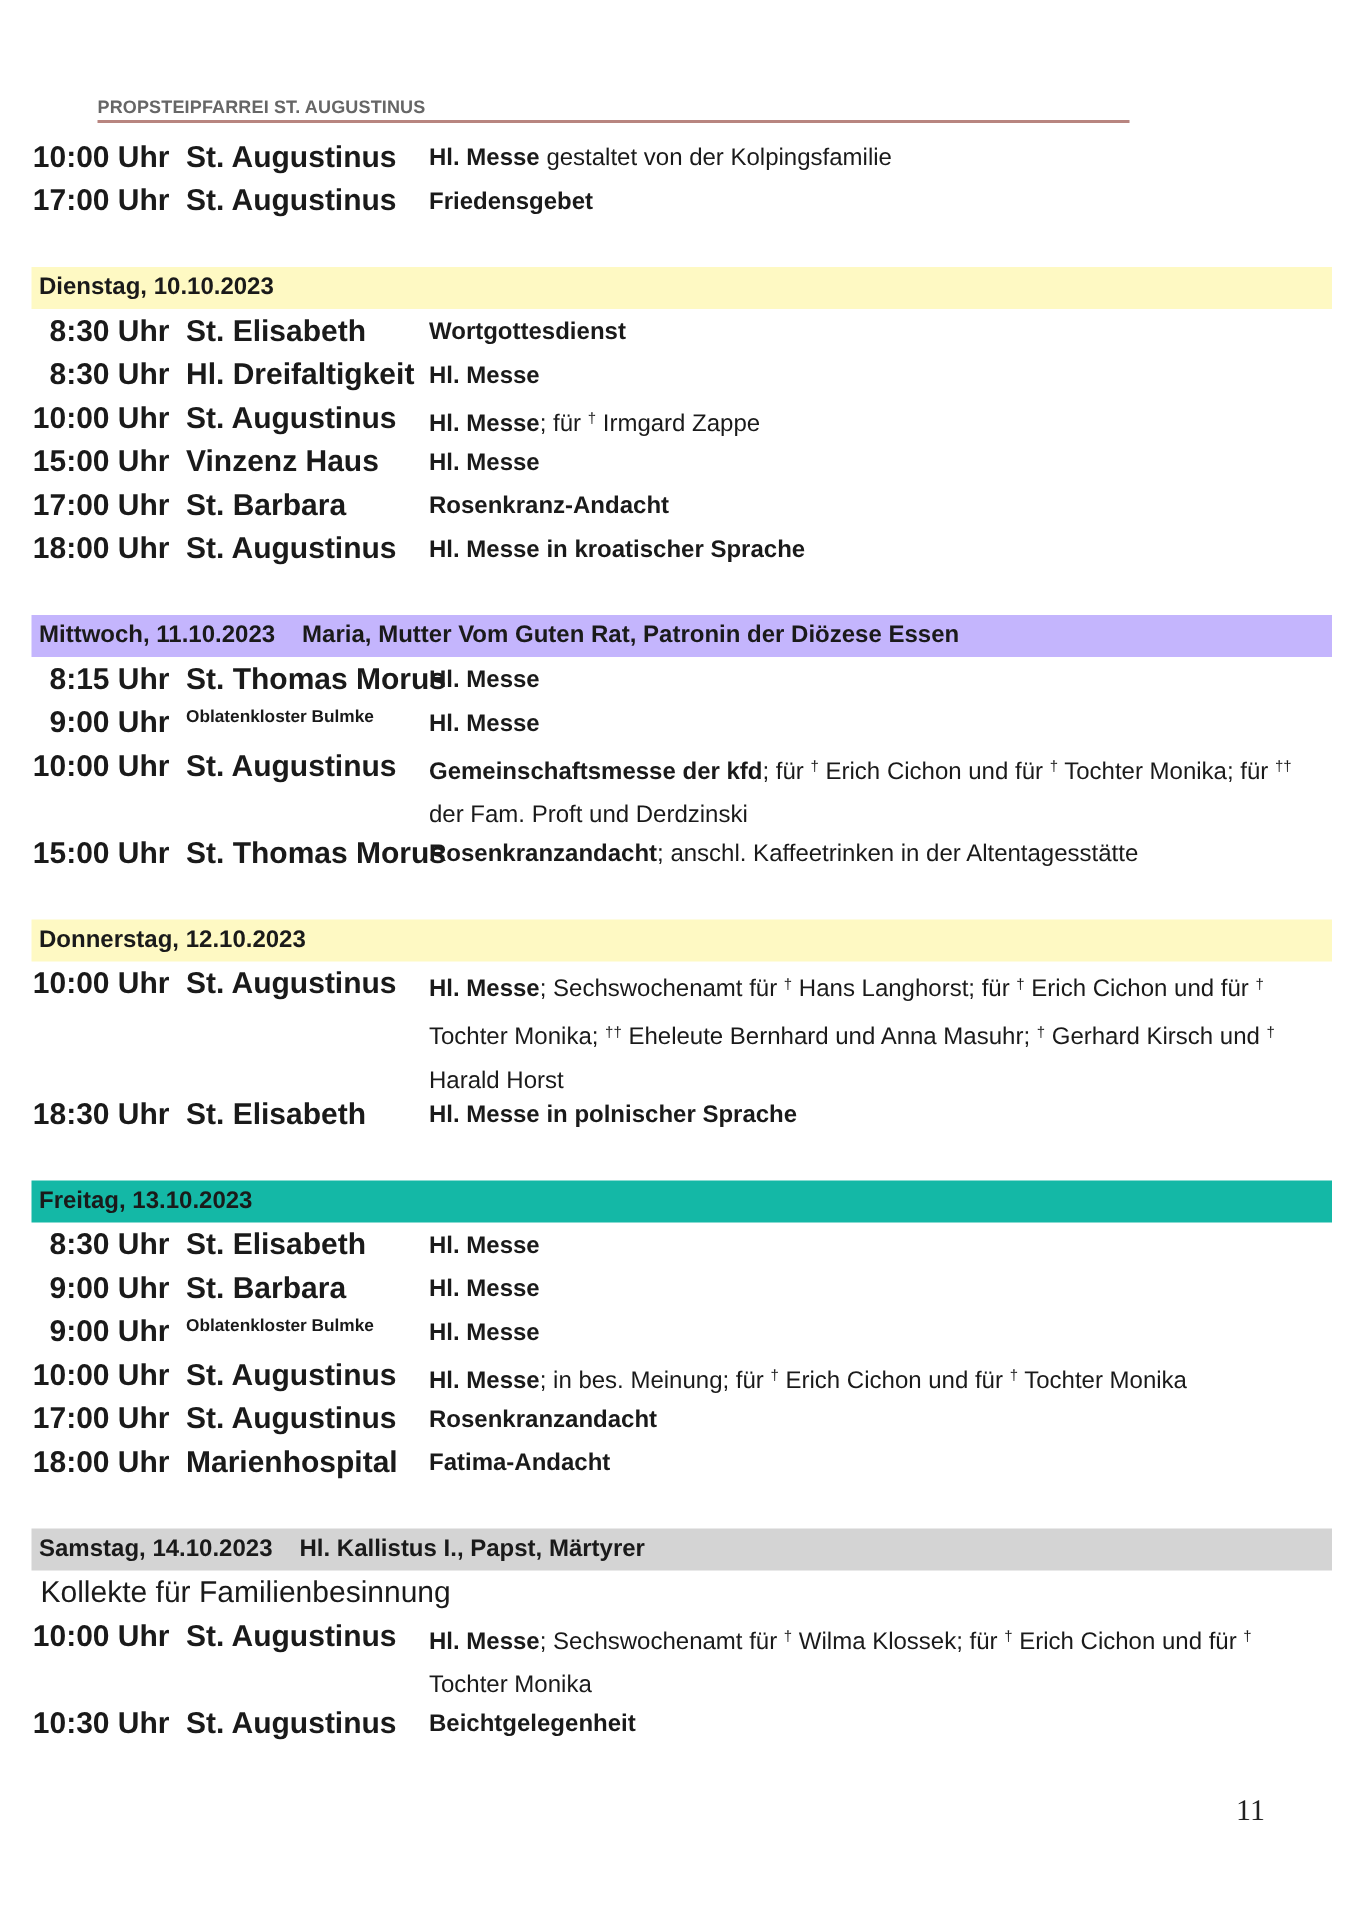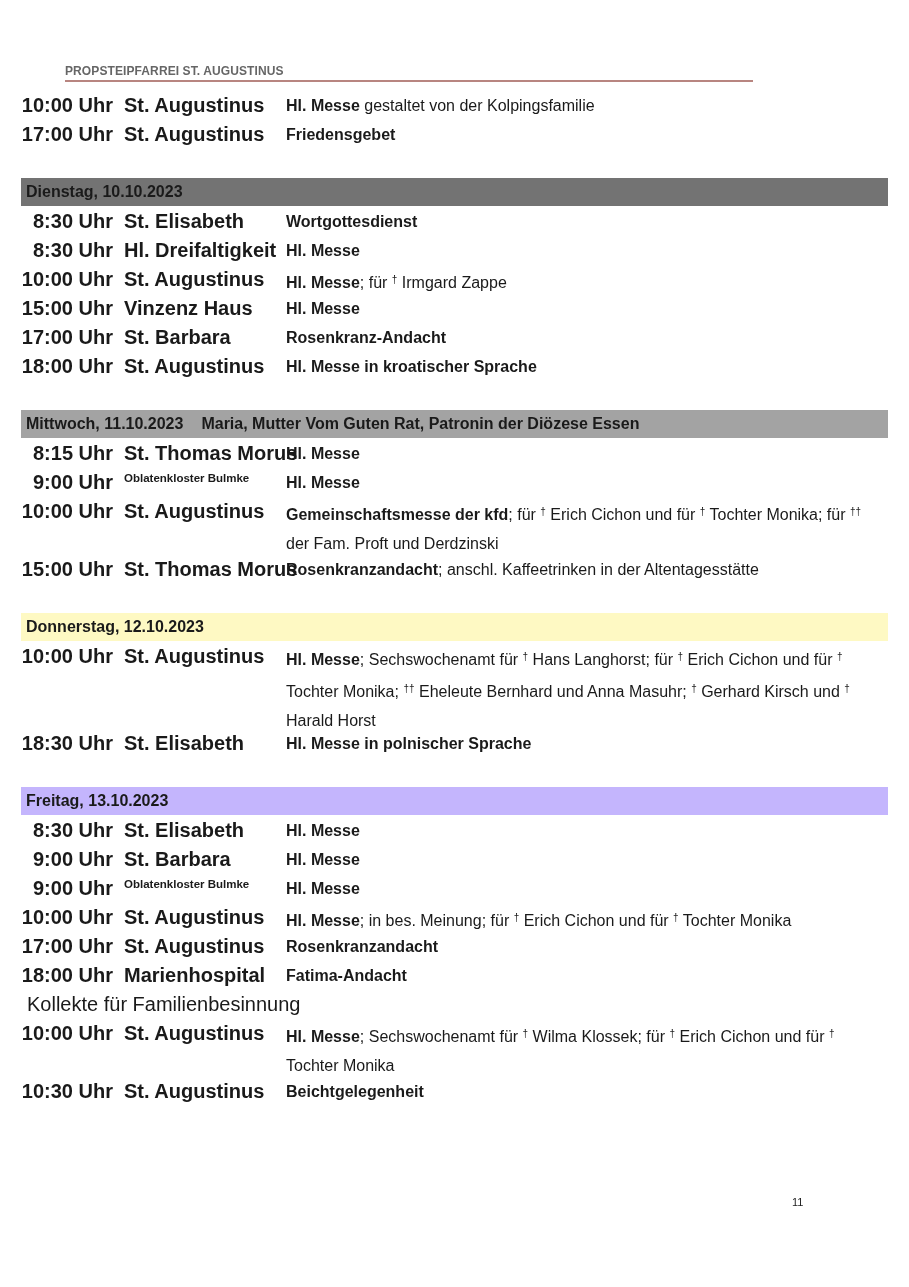--- a/index.html
+++ b/index.html
@@ -97,24 +97,24 @@
   .day-bar .feast { margin-left: 18px; }
   .note {
     height: 29px;
     line-height: 29px;
     padding-left: 6px;
     font-family: "Liberation Sans", sans-serif;
     font-size: 20px;
   }
   .page-number {
     position: absolute;
-    left: 792px;
+    left: 824px;
     top: 1196px;
-    font-family: Liberation Sans, sans-serif;
-    font-size: 11px;
+    font-family: Liberation Serif, serif;
+    font-size: 20px;
     color: #222;
   }
 </style>
 </head>
 <body>
 
 <div class="page-header">
   <span class="page-header-title">PROPSTEIPFARREI ST. AUGUSTINUS</span>
 </div>
 
@@ -126,21 +126,21 @@
         <span class="desc"><b>Hl. Messe</b><span> gestaltet von der Kolpingsfamilie</span></span>
       </div>
       <div class="row">
         <span class="time">17:00 Uhr</span>
         <span class="loc">St. Augustinus</span>
         <span class="desc"><b>Friedensgebet</b></span>
       </div>
     </div>
   <div id="day-sections">
       <div class="day-section">
-        <div class="day-bar" style="background: #737373;"><span class="date">Dienstag, 10.10.2023</span></div>
+        <div class="day-bar" style="background: #fef9c3;"><span class="date">Dienstag, 10.10.2023</span></div>
         <div class="row">
           <span class="time">8:30 Uhr</span>
           <span class="loc">St. Elisabeth</span>
           <span class="desc"><b>Wortgottesdienst</b></span>
         </div>
         <div class="row">
           <span class="time">8:30 Uhr</span>
           <span class="loc">Hl. Dreifaltigkeit</span>
           <span class="desc"><b>Hl. Messe</b></span>
         </div>
@@ -159,21 +159,21 @@
           <span class="loc">St. Barbara</span>
           <span class="desc"><b>Rosenkranz-Andacht</b></span>
         </div>
         <div class="row">
           <span class="time">18:00 Uhr</span>
           <span class="loc">St. Augustinus</span>
           <span class="desc"><b>Hl. Messe in kroatischer Sprache</b></span>
         </div>
       </div>
       <div class="day-section">
-        <div class="day-bar" style="background: #a3a3a3;"><span class="date">Mittwoch, 11.10.2023</span><span class="feast">Maria, Mutter Vom Guten Rat, Patronin der Diözese Essen</span></div>
+        <div class="day-bar" style="background: #c4b5fd;"><span class="date">Mittwoch, 11.10.2023</span><span class="feast">Maria, Mutter Vom Guten Rat, Patronin der Diözese Essen</span></div>
         <div class="row">
           <span class="time">8:15 Uhr</span>
           <span class="loc">St. Thomas Morus</span>
           <span class="desc"><b>Hl. Messe</b></span>
         </div>
         <div class="row">
           <span class="time">9:00 Uhr</span>
           <span class="loc small">Oblatenkloster Bulmke</span>
           <span class="desc"><b>Hl. Messe</b></span>
         </div>
@@ -195,21 +195,21 @@
           <span class="loc">St. Augustinus</span>
           <span class="desc"><b>Hl. Messe</b><span>; Sechswochenamt für <span class="dagger">†</span> Hans Langhorst; für <span class="dagger">†</span> Erich Cichon und für <span class="dagger">†</span> Tochter Monika; <span class="dagger">††</span> Eheleute Bernhard und Anna Masuhr; <span class="dagger">†</span> Gerhard Kirsch und <span class="dagger">†</span> Harald Horst</span></span>
         </div>
         <div class="row">
           <span class="time">18:30 Uhr</span>
           <span class="loc">St. Elisabeth</span>
           <span class="desc"><b>Hl. Messe in polnischer Sprache</b></span>
         </div>
       </div>
       <div class="day-section">
-        <div class="day-bar" style="background: #c4b5fd;"><span class="date">Freitag, 13.10.2023</span></div>
+        <div class="day-bar" style="background: #14b8a6;"><span class="date">Freitag, 13.10.2023</span></div>
         <div class="row">
           <span class="time">8:30 Uhr</span>
           <span class="loc">St. Elisabeth</span>
           <span class="desc"><b>Hl. Messe</b></span>
         </div>
         <div class="row">
           <span class="time">9:00 Uhr</span>
           <span class="loc">St. Barbara</span>
           <span class="desc"><b>Hl. Messe</b></span>
         </div>
@@ -228,20 +228,21 @@
           <span class="loc">St. Augustinus</span>
           <span class="desc"><b>Rosenkranzandacht</b></span>
         </div>
         <div class="row">
           <span class="time">18:00 Uhr</span>
           <span class="loc">Marienhospital</span>
           <span class="desc"><b>Fatima-Andacht</b></span>
         </div>
       </div>
       <div class="day-section">
+        <div class="day-bar" style="background: rgb(212, 212, 212);"><span class="date">Samstag, 14.10.2023</span><span class="feast">Hl. Kallistus I., Papst, Märtyrer</span></div>
         <div class="note">Kollekte für Familienbesinnung</div>
         <div class="row multi-2">
           <span class="time">10:00 Uhr</span>
           <span class="loc">St. Augustinus</span>
           <span class="desc"><b>Hl. Messe</b><span>; Sechswochenamt für <span class="dagger">†</span> Wilma Klossek; für <span class="dagger">†</span> Erich Cichon und für <span class="dagger">†</span> Tochter Monika</span></span>
         </div>
         <div class="row">
           <span class="time">10:30 Uhr</span>
           <span class="loc">St. Augustinus</span>
           <span class="desc"><b>Beichtgelegenheit</b></span>

